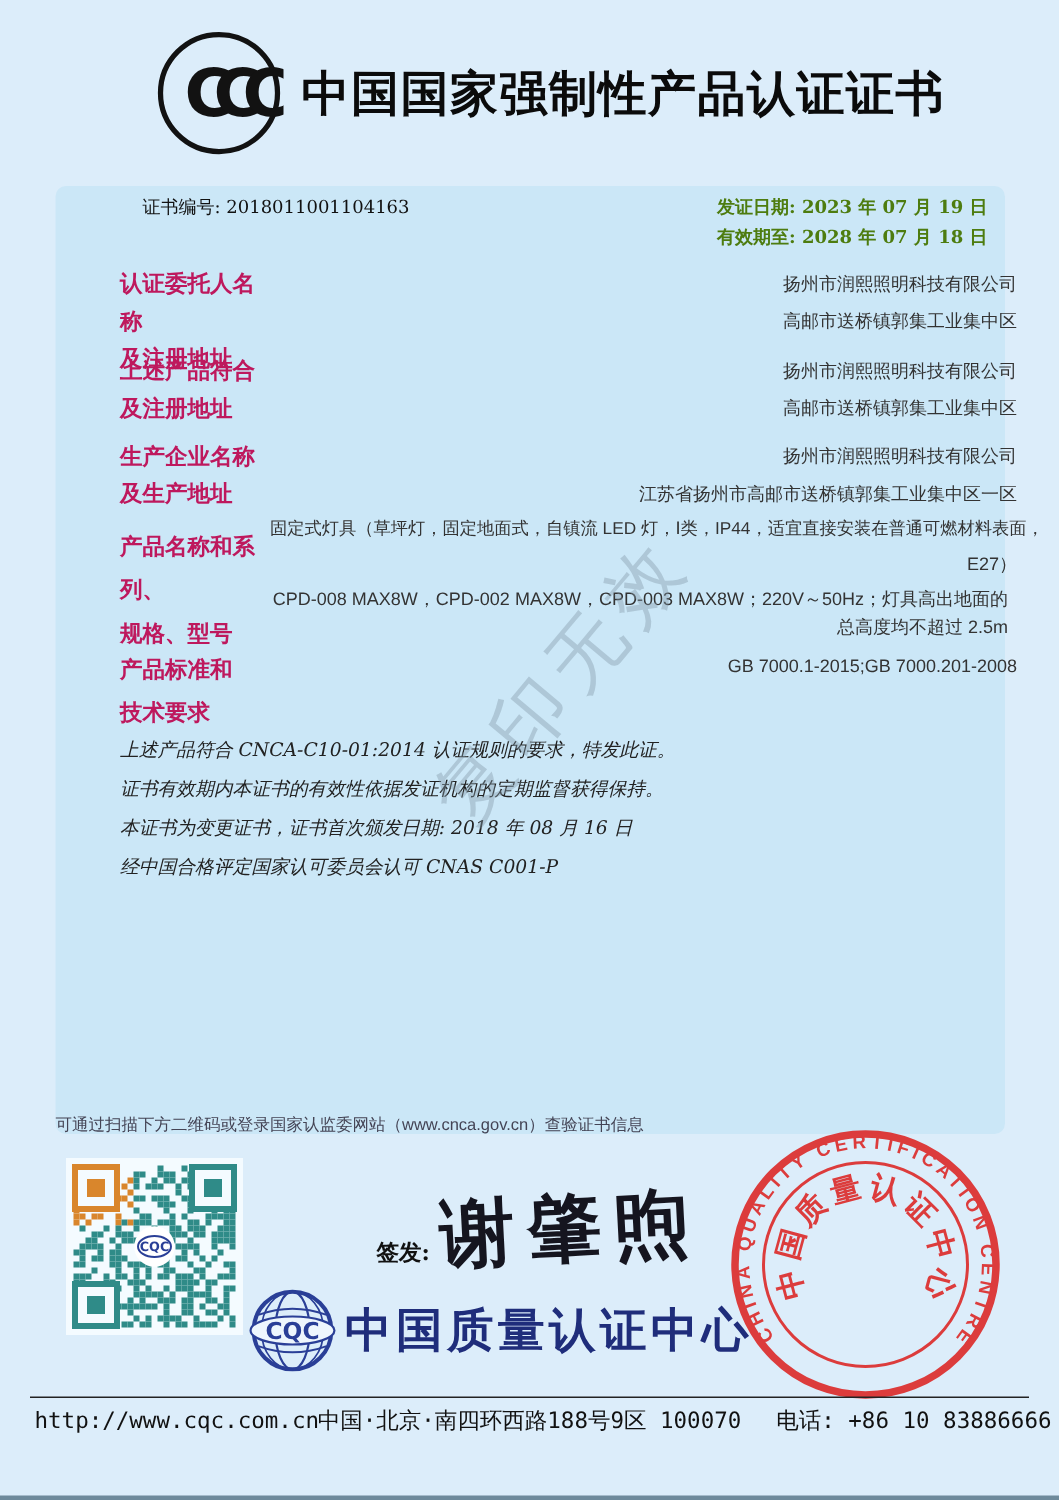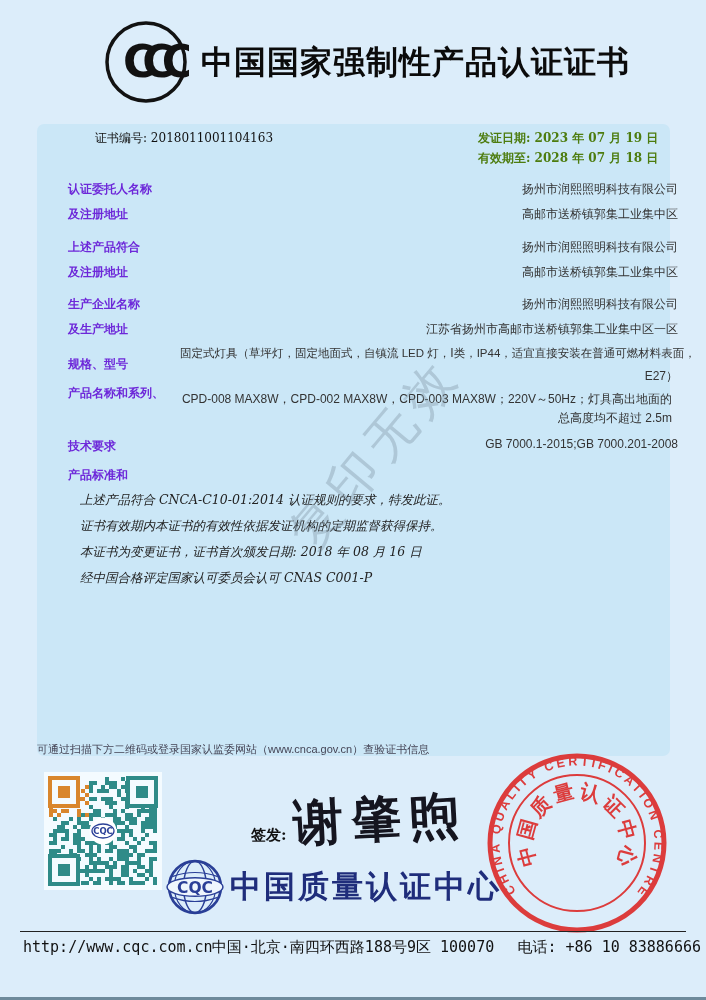--- a/index.html
+++ b/index.html
@@ -11,21 +11,21 @@
 
   .page-title{left:201px;top:41px;font-size:32px;font-weight:bold;color:#0b0b0b;
               letter-spacing:1px;white-space:nowrap;}
   .ccc-logo{left:103px;top:19px;width:86px;height:86px;}
 
   .panel{left:37px;top:124px;width:633px;height:632px;background:#cbe7f7;border-radius:7px;}
 
   .meta-cert{left:95px;top:130px;font-size:12px;font-weight:normal;color:#111;white-space:nowrap;}
   .meta-dates{left:478px;top:128px;font-size:12px;font-weight:bold;color:#4d7c0f;line-height:20px;white-space:nowrap;}
 
-  .flabel{left:68px;width:102px;font-size:12px;font-weight:bold;color:#6d28d9;line-height:25px;}
+  .flabel{left:80px;width:102px;font-size:15px;font-weight:bold;color:#be185d;line-height:25px;}
   .fvalue{left:180px;width:498px;font-size:12px;color:#333;line-height:25px;text-align:right;}
   .fvalue .ln{white-space:nowrap;}
   .fvalue.tight{line-height:19px;}
   .fvalue.tight .wrap{white-space:normal;width:492px;}
 
   .decl{left:80px;top:487px;font-size:12.5px;color:#222;line-height:26px;
         font-family:"DejaVu Serif","Liberation Serif",serif;font-style:italic;white-space:nowrap;}
 
   .watermark{left:240px;top:420px;width:270px;text-align:center;font-size:50px;letter-spacing:8px;
              color:rgba(130,152,168,0.40);font-family:"DejaVu Serif",serif;
@@ -92,32 +92,32 @@
 <div class="abs flabel hei" style="top:292px">
   <div>生产企业名称</div>
     <div>及生产地址</div>
 </div>
 <div class="abs fvalue hei" style="top:292px">
   <div class="ln">扬州市润熙照明科技有限公司</div>
   <div class="ln">江苏省扬州市高邮市送桥镇郭集工业集中区一区</div>
 </div>
 
 <div class="abs flabel hei" style="top:350px;line-height:29px">
-  <div>规格、型号</div>
-    <div>产品名称和系列、</div>
+  <div>产品名称和系列、</div>
+    <div>规格、型号</div>
 </div>
 <div class="abs fvalue tight hei" style="top:344px">
   <div class="ln" style="font-size:11.5px">固定式灯具（草坪灯，固定地面式，自镇流 LED 灯，Ⅰ类，IP44，适宜直接安装在普通可燃材料表面，</div>
   <div class="ln" style="line-height:27px">E27）</div>
   <div class="wrap">CPD-008 MAX8W，CPD-002 MAX8W，CPD-003 MAX8W；220V～50Hz；灯具高出地面的总高度均不超过 2.5m</div>
 </div>
 
 <div class="abs flabel hei" style="top:432px;line-height:29px">
-  <div>技术要求</div>
-    <div>产品标准和</div>
+  <div>产品标准和</div>
+    <div>技术要求</div>
 </div>
 <div class="abs fvalue hei" style="top:432px">
   <div class="ln">GB 7000.1-2015;GB 7000.201-2008</div>
 </div>
 
 <div class="abs decl">
   <div>上述产品符合 CNCA-C10-01:2014 认证规则的要求，特发此证。</div>
   <div>证书有效期内本证书的有效性依据发证机构的定期监督获得保持。</div>
   <div>本证书为变更证书，证书首次颁发日期: 2018 年 08 月 16 日</div>
   <div>经中国合格评定国家认可委员会认可 CNAS C001-P</div>

